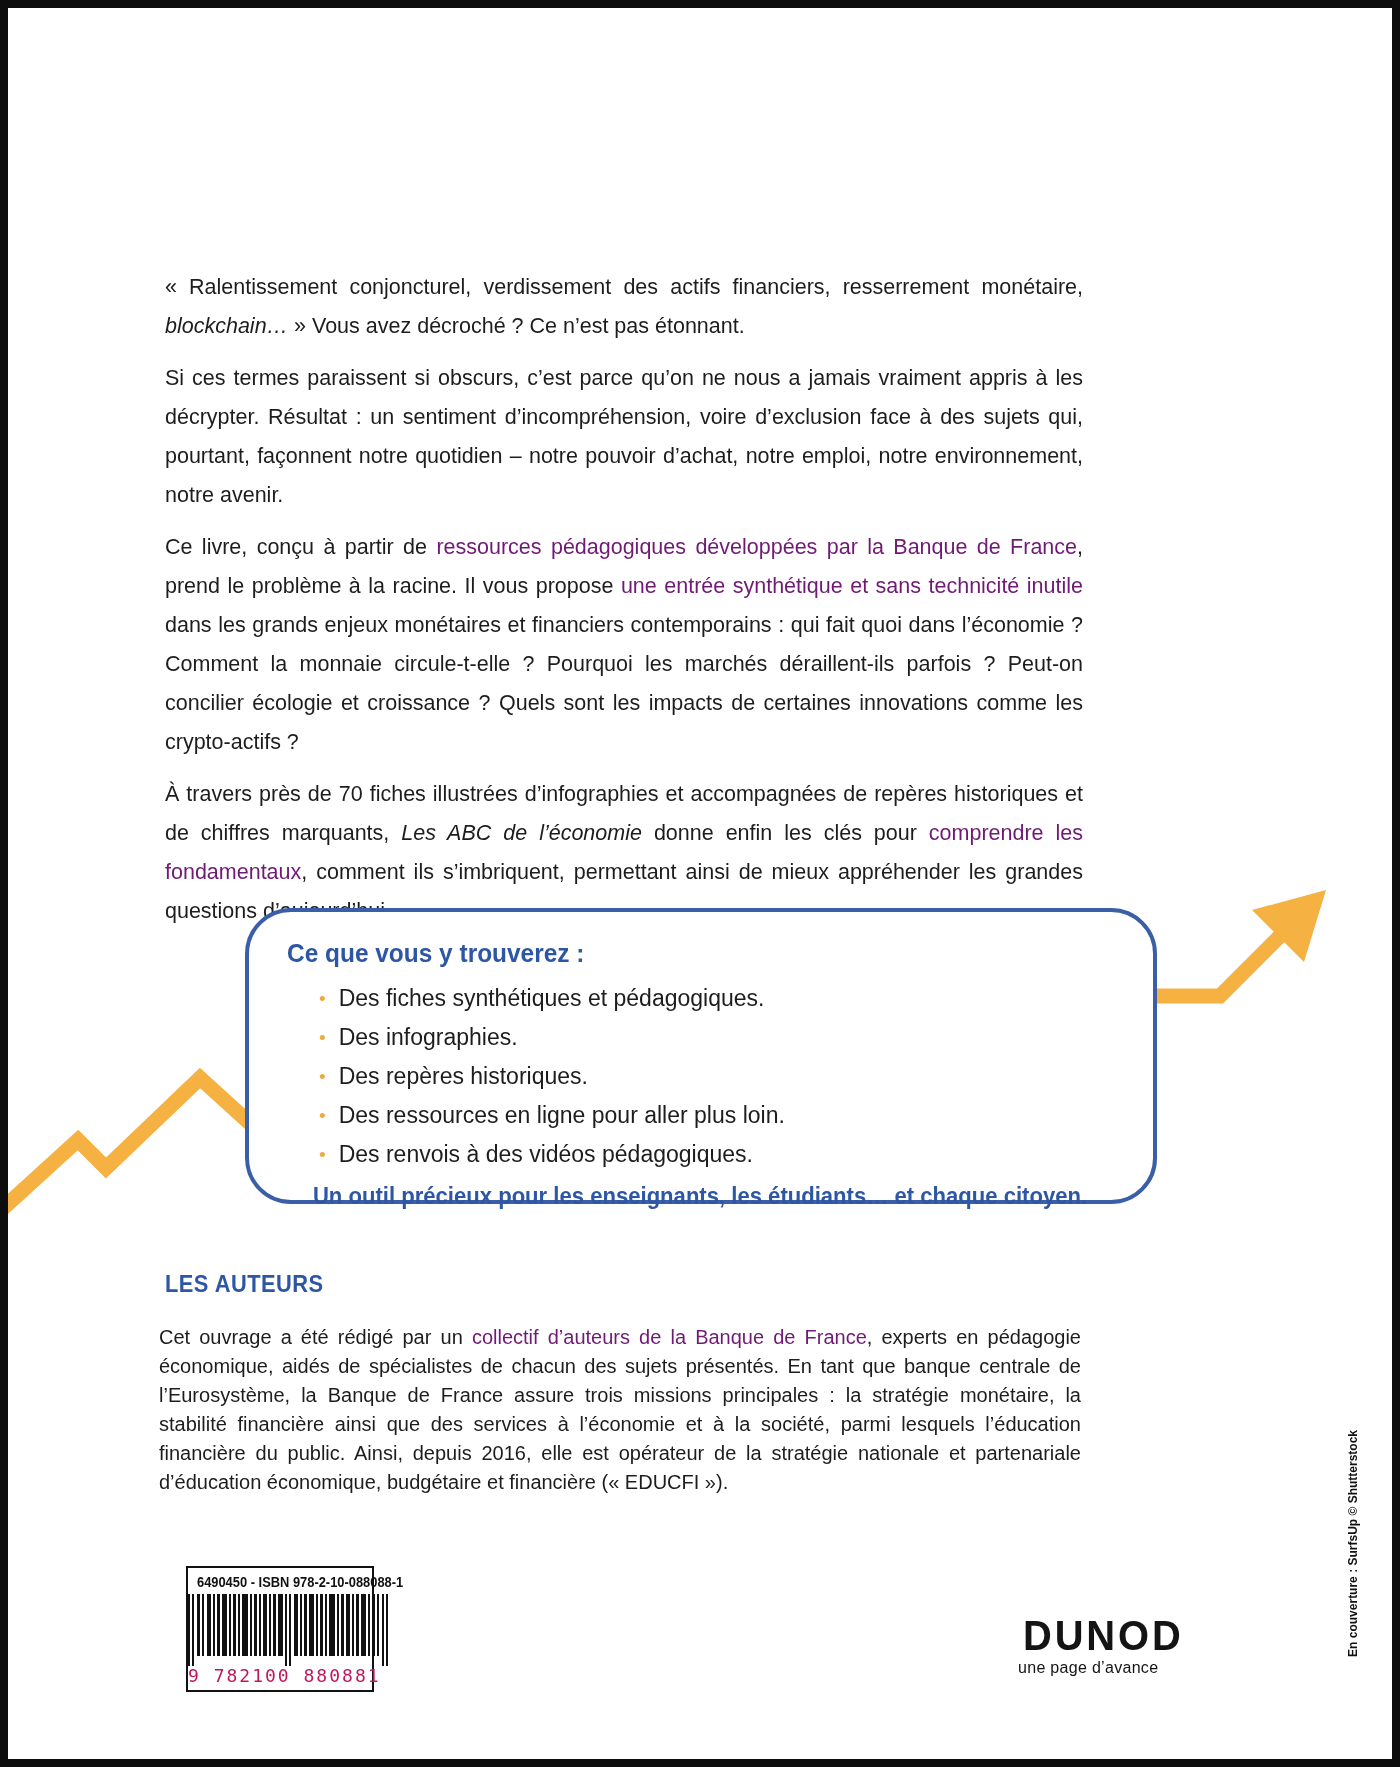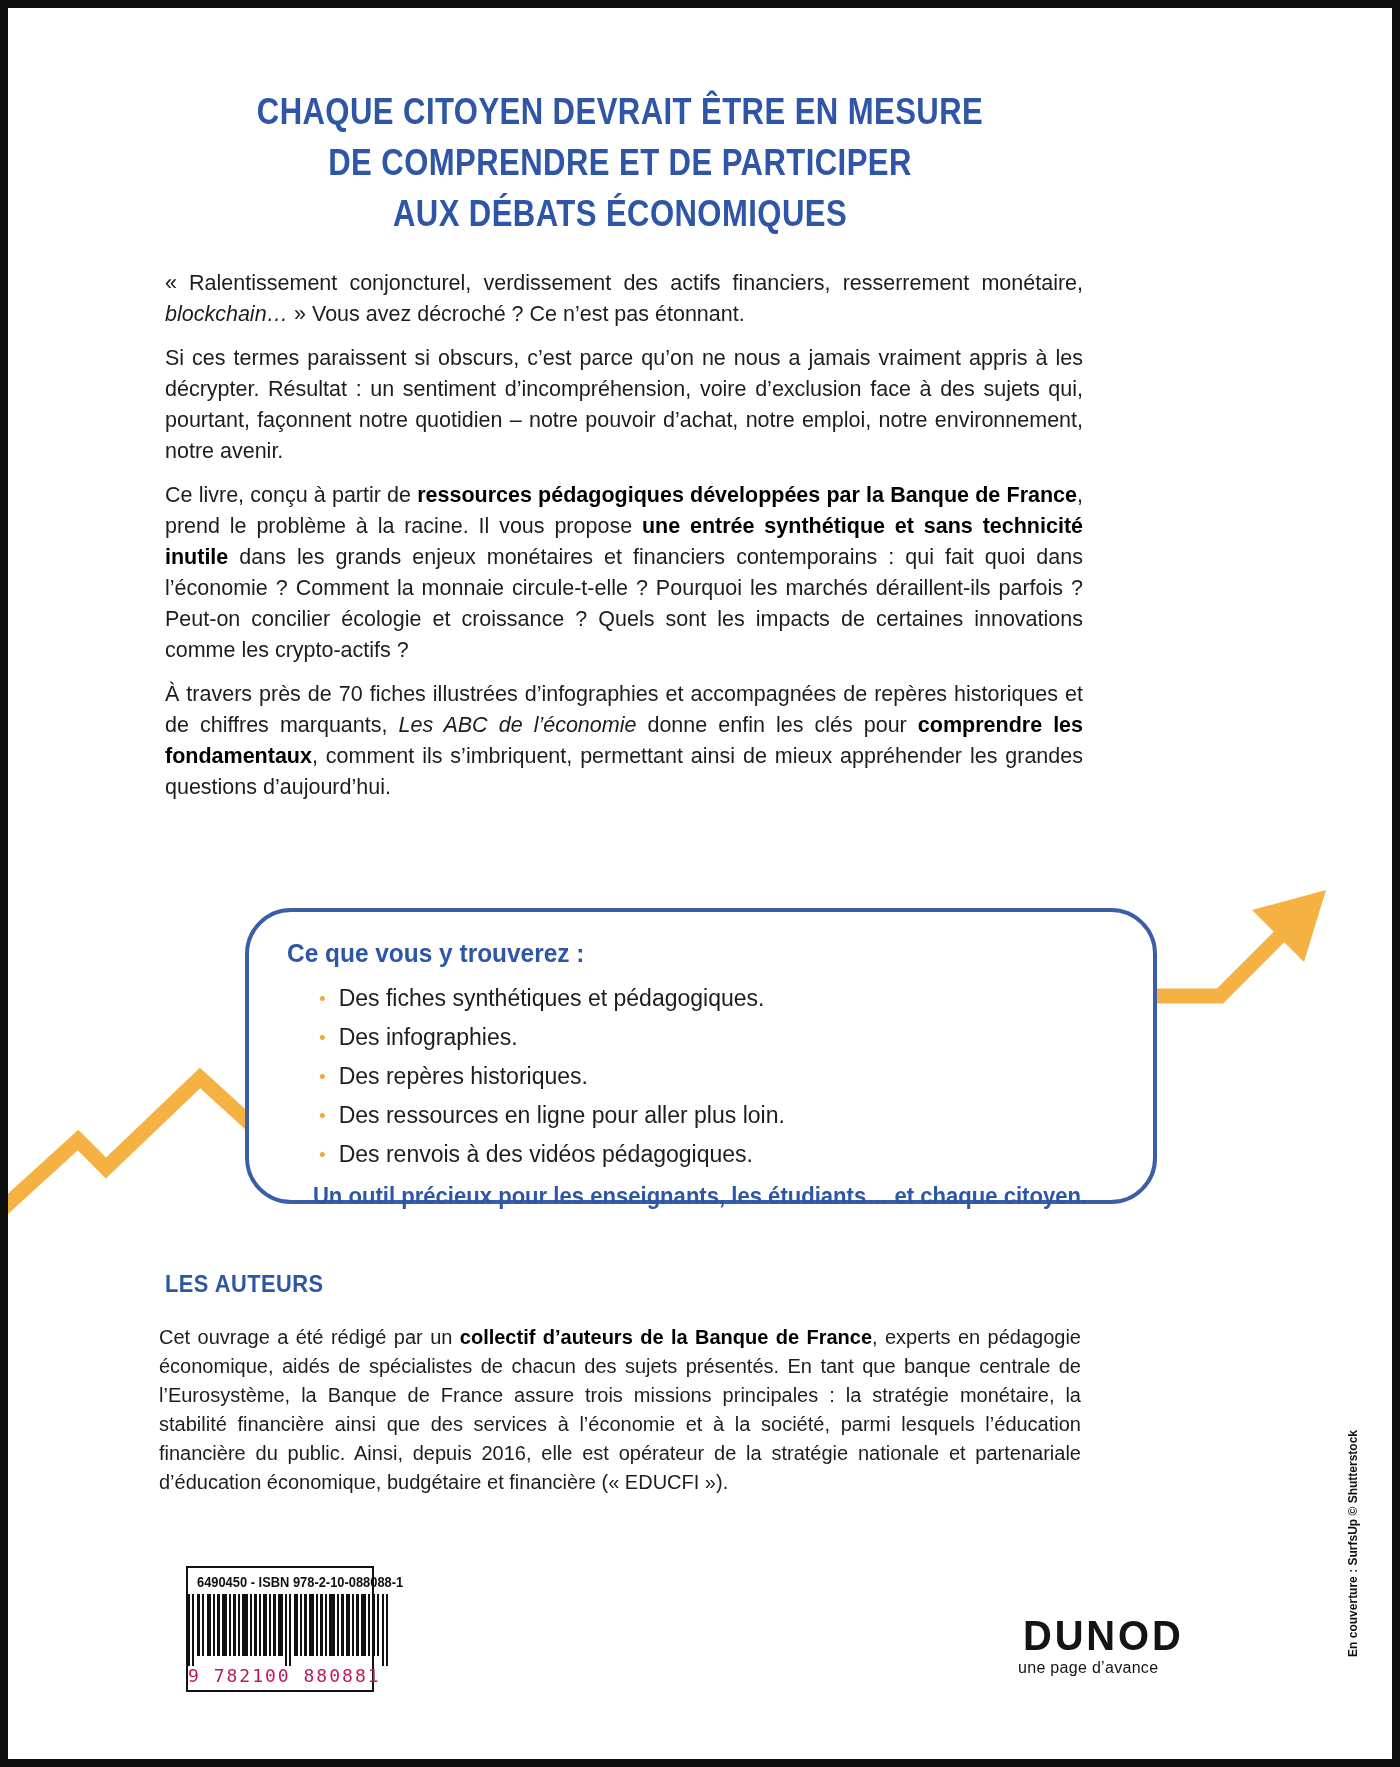--- a/index.html
+++ b/index.html
@@ -14,24 +14,24 @@
   
   .title {
     position:absolute; top:86px; left:160px; width:920px; text-align:center;
     color:#2e55a6; font-weight:800; font-size:37px; line-height:51px;
   }
   .title .tline { display:block; transform:scaleX(0.84); transform-origin:50% 50%; white-space:nowrap; letter-spacing:0.5px; }
 
   
   .intro {
     position:absolute; top:268px; left:165px; width:918px;
-    font-size:21.5px; line-height:31px; color:#1d1d1d; text-align:justify;
+    font-size:21.5px; line-height:39px; color:#1d1d1d; text-align:justify;
   }
   .intro p { margin:0 0 13px 0; }
-  .rb { font-weight:700; color:#000000; }
+  .rb { font-weight:400; color:#701a75; }
   .ri { font-style:italic; }
 
   
   .arrow-svg { position:absolute; left:0; top:0; z-index:1; }
 
   
   .feature-box {
     position:absolute; left:245px; top:908px; width:912px; height:296px; box-sizing:border-box;
     background:#ffffff; border:4px solid #3a5fa8; border-radius:46px;
     padding:26px 40px 0 38px; z-index:2;
@@ -85,25 +85,20 @@
     transform:rotate(-90deg); transform-origin:right bottom;
     font-size:12px; font-weight:700; color:#111; white-space:nowrap;
   }
 </style>
 </head>
 <body>
 
 <div class="page">
   <div class="frame"></div>
 
-  <div class="title">
-    <span class="tline">CHAQUE CITOYEN DEVRAIT ÊTRE EN MESURE</span>
-    <span class="tline">DE COMPRENDRE ET DE PARTICIPER</span>
-    <span class="tline">AUX DÉBATS ÉCONOMIQUES</span>
-  </div>
 
   <div class="intro">
     <p><span>« Ralentissement conjoncturel, verdissement des actifs financiers, resserrement monétaire, </span><span class="ri">blockchain…</span><span> » Vous avez décroché ? Ce n’est pas étonnant.</span></p>
     <p><span>Si ces termes paraissent si obscurs, c’est parce qu’on ne nous a jamais vraiment appris à les décrypter. Résultat : un sentiment d’incompréhension, voire d’exclusion face à des sujets qui, pourtant, façonnent notre quotidien – notre pouvoir d’achat, notre emploi, notre environnement, notre avenir.</span></p>
     <p><span>Ce livre, conçu à partir de </span><span class="rb">ressources pédagogiques développées par la Banque de France</span><span>, prend le problème à la racine. Il vous propose </span><span class="rb">une entrée synthétique et sans technicité inutile</span><span> dans les grands enjeux monétaires et financiers contemporains : qui fait quoi dans l’économie ? Comment la monnaie circule-t-elle ? Pourquoi les marchés déraillent-ils parfois ? Peut-on concilier écologie et croissance ? Quels sont les impacts de certaines innovations comme les crypto-actifs ?</span></p>
     <p><span>À travers près de 70 fiches illustrées d’infographies et accompagnées de repères historiques et de chiffres marquants, </span><span class="ri">Les ABC de l’économie</span><span> donne enfin les clés pour </span><span class="rb">comprendre les fondamentaux</span><span>, comment ils s’imbriquent, permettant ainsi de mieux appréhender les grandes questions d’aujourd’hui.</span></p>
   </div>
 
   <svg class="arrow-svg" width="1400" height="1767" viewBox="0 0 1400 1767">
     <polyline points="-12,1222 78,1140 106,1168 200,1078 330,1196 1010,996 1220,996 1282,934" fill="none" stroke="#f5b142" stroke-width="15" stroke-linejoin="miter"></polyline>

